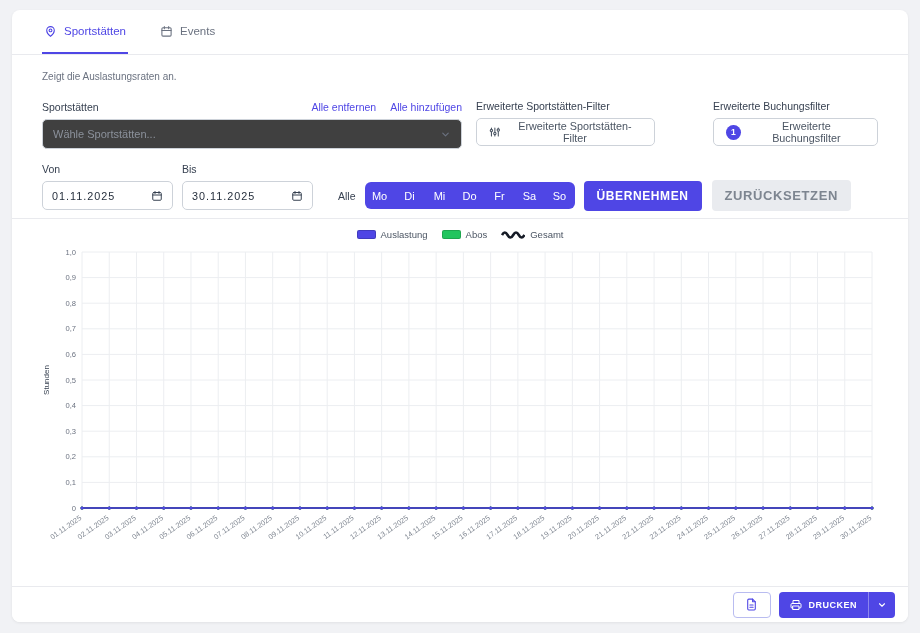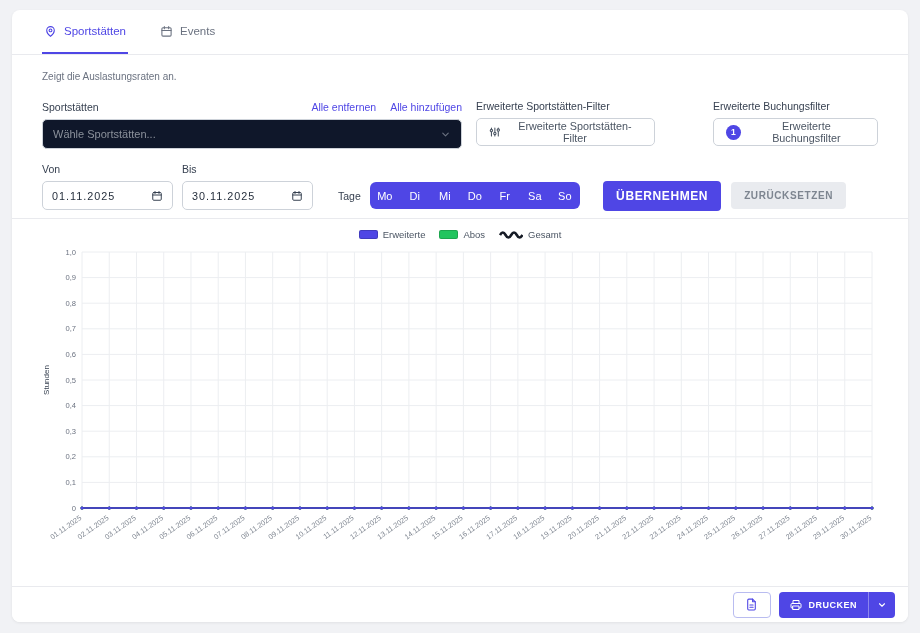--- a/index.html
+++ b/index.html
@@ -22,21 +22,21 @@
   .title { font-size:15px; font-weight:700; color:#111827; margin-bottom:4px; }
   .subtitle { font-size:10px; color:#6b7280; margin-bottom:18px; }
 
   .filters-row { display:flex; align-items:flex-start; gap:14px; margin-bottom:14px; }
   .col-select { width:420px; flex:0 0 auto; }
   .label-row { display:flex; justify-content:space-between; align-items:center; margin-bottom:5px; height:14px; }
   .lbl { font-size:10.5px; color:#374151; font-weight:500; }
   .links { display:flex; gap:14px;text-align:center; }
   .links a { font-size:10.5px; color:#4f46e5; text-decoration:none; cursor:pointer; }
   .select { height:30px; border:1px solid #cdd2d9; border-radius:5px; display:flex; align-items:center;
-            justify-content:space-between; padding:0 10px; font-size:11px; color:#8b919b; cursor:pointer; background:#0f172a; }
+            justify-content:space-between; padding:0 10px; font-size:11px; color:#8b919b; cursor:pointer; background:#404040; }
   .fcol .lbl { display:block; margin-bottom:6px; }
   .fcol3 { margin-left:44px; }
   .outline-btn { height:28px; border:1px solid #cdd2d9; background:#fff; border-radius:5px;
                  display:inline-flex; align-items:center; gap:7px; padding:0 12px;
                  font-size:10.8px; color:#4b5563; cursor:pointer; font-family:inherit; }
   .badge { width:15px; height:15px; border-radius:50%; background:#4f46e5; color:#fff;
            font-size:8.5px; display:flex; align-items:center; justify-content:center; font-weight:700; }
 
   
   .date-row { display:flex; align-items:flex-end; gap:9px; }
@@ -44,21 +44,21 @@
   .date-col .lbl { display:block; margin-bottom:6px; }
   .date-input { height:29px; border:1px solid #cdd2d9; border-radius:5px; background:#fff;
                 display:flex; align-items:center; justify-content:space-between; padding:0 9px;
                 font-size:10.8px; color:#1f2937; letter-spacing:1px; cursor:text; }
   .tage-wrap { display:flex; align-items:center; gap:9px; height:29px; margin-left:16px; }
   .days { display:flex; background:#4f46e5; border-radius:6px; overflow:hidden; height:27px; }
   .day { width:30px; color:#fff; font-size:11px; display:flex; align-items:center; justify-content:center; cursor:pointer; }
   .actions { margin-left:auto; margin-right:32px; display:flex; gap:10px; align-items:center; height:29px; }
   .btn-primary { background:#4f46e5; color:#fff; border:none; border-radius:4px; font-size:12px;
                  font-weight:700; letter-spacing:.6px; padding:8px 13px; cursor:pointer; font-family:inherit; }
-  .btn-secondary { background:#e9ebef; color:#7d8590; border:none; border-radius:4px; font-size:10px;
+  .btn-secondary { background:#e9ebef; color:#7d8590; border:none; border-radius:4px; font-size:13px;
                    font-weight:700; letter-spacing:.6px; padding:8px 13px; cursor:pointer; font-family:inherit; }
 
   .divider { border:none; border-top:1px solid #e9eaee; flex:0 0 auto; }
 
   
   .chart-section { flex:1 1 auto; padding:10px 26px 0; display:flex; flex-direction:column; align-items:center; overflow:hidden; }
   .legend { display:flex; gap:14px; align-items:center; margin-bottom:2px; }
   .legend-item { display:flex; align-items:center; gap:5px; font-size:9.5px; color:#4b5563; }
   .swatch { width:19px; height:9px; border-radius:2px; border:1px solid rgba(40,40,120,.35); display:inline-block; }
   svg text { font-family:"Liberation Sans",sans-serif; }
@@ -154,21 +154,21 @@
         <div class="date-input">
           <span>30.11.2025</span>
           <svg width="12" height="12" viewBox="0 0 24 24" fill="none" stroke="#374151" stroke-width="2" stroke-linecap="round">
               <rect x="3.5" y="5" width="17" height="15.5" rx="2"></rect>
               <path d="M8 3v4M16 3v4M3.5 10h17"></path>
             </svg>
         </div>
       </div>
 
       <div class="tage-wrap">
-        <span class="lbl">Tage</span>
+        <span class="lbl">Alle</span>
         <div class="days">
           <div class="day">Mo</div>
           <div class="day">Di</div>
           <div class="day">Mi</div>
           <div class="day">Do</div>
           <div class="day">Fr</div>
           <div class="day">Sa</div>
           <div class="day">So</div>
         </div>
       </div>
@@ -179,21 +179,21 @@
       </div>
     </div>
   </div>
 
   <hr class="divider">
 
   <div class="chart-section">
     <div class="legend">
       <span class="legend-item">
         <span class="swatch" style="background: rgb(79, 70, 229);"></span>
-        <span>Erweiterte</span>
+        <span>Auslastung</span>
       </span>
       <span class="legend-item">
         <span class="swatch" style="border-color: rgba(20, 110, 50, 0.35); background: rgb(34, 197, 94);"></span>
         <span>Abos</span>
       </span>
       <span class="legend-item">
         <svg width="24" height="10" viewBox="0 0 24 10">
             <path d="M1 5 q2.8 -5 5.6 0 t5.6 0 t5.6 0 t5.6 0" fill="none" stroke="#161b26" stroke-width="2.6"></path>
           </svg>
         <span>Gesamt</span>

